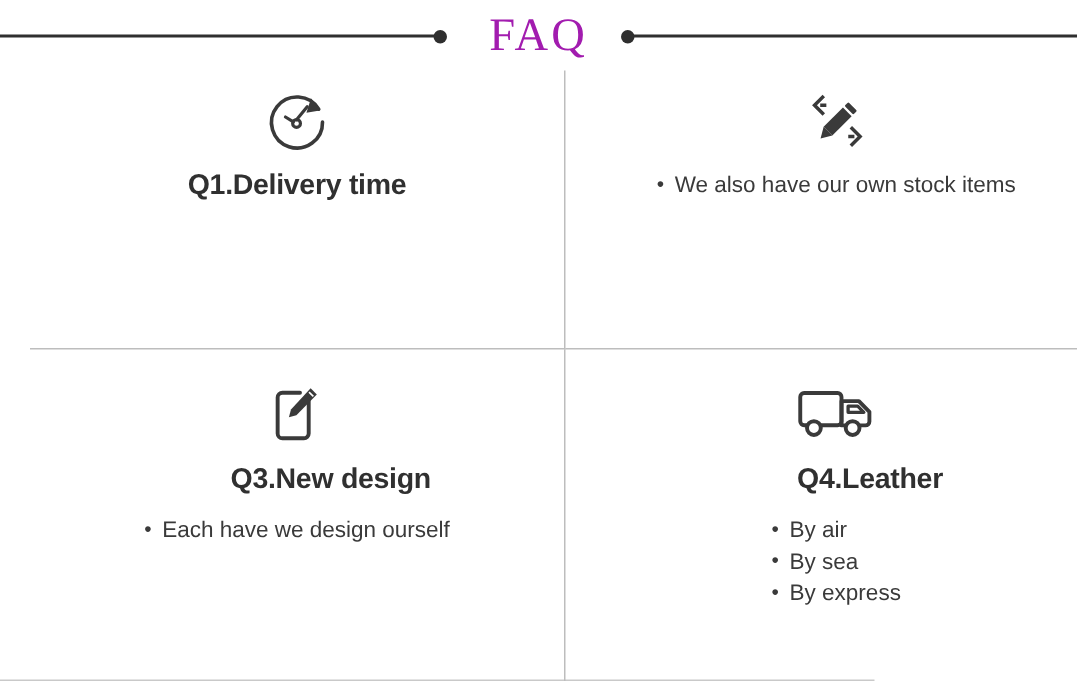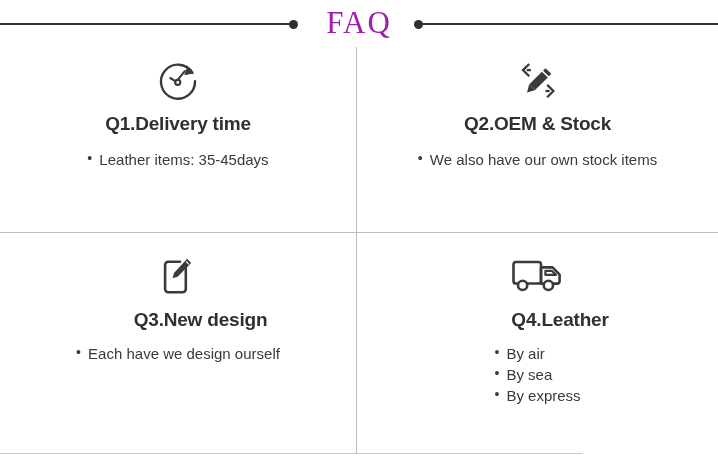--- a/index.html
+++ b/index.html
@@ -70,20 +70,21 @@
     position: absolute;
     left: 0;
     top: 47px;
     width: 583px;
     height: 407px;
     display: grid;
     grid-template-columns: 357px 361px;
     grid-template-rows: 186px 221px;
     border-bottom: 1px solid #c9c9c9;
     box-sizing: border-box;
+    padding-left: 20px;
   }
   .faq-cell {
     position: relative;
     box-sizing: border-box;
     display: flex;
     flex-direction: column;
     align-items: center;
     padding-top: 10px;
   }
   .faq-cell.c1 { border-right: 1px solid #bdbdbd; border-bottom: 1px solid #bdbdbd; }
@@ -155,40 +156,36 @@
       <div class="faq-icon">
         <svg width="48" height="46" viewBox="0 0 48 46" fill="none" xmlns="http://www.w3.org/2000/svg">
           <path d="M38.5 14.8A17 17 0 1 0 41 23.3" stroke="#3a3a3a" stroke-width="2.4" stroke-linecap="round" fill="none"></path>
           <path d="M33.3 7.5 L39.2 15.6 L30.3 17.2 Z" fill="#3a3a3a"></path>
           <circle cx="23.7" cy="24.3" r="2.6" stroke="#3a3a3a" stroke-width="2.1" fill="none"></circle>
           <path d="M23.7 21.9 L30.8 13.1" stroke="#3a3a3a" stroke-width="2.1" stroke-linecap="round"></path>
           <path d="M21.6 23.3 L16.3 20.0" stroke="#3a3a3a" stroke-width="2.1" stroke-linecap="round"></path>
         </svg>
       </div>
       <div class="faq-q">Q1.Delivery time</div>
-      <ul class="faq-list">
-        <li>Leather items: 35-45days</li>
-      </ul>
     </div>
 
     <div class="faq-cell c2">
       <div class="faq-icon">
         <svg width="50" height="48" viewBox="0 0 50 48" fill="none" xmlns="http://www.w3.org/2000/svg">
           <g transform="rotate(45 25 24)">
             <rect x="21.2" y="9.5" width="8.2" height="3.6" rx="0.8" fill="#3a3a3a"></rect>
             <rect x="21.2" y="14.6" width="8.2" height="18.2" fill="#3a3a3a"></rect>
             <path d="M21.2 32.8 L29.4 32.8 L25.3 39.8 Z" fill="#3a3a3a"></path>
           </g>
           <path d="M16.2 7.0 L10.0 13.1 L16.2 19.3" stroke="#3a3a3a" stroke-width="2.3" fill="none" stroke-linejoin="miter"></path>
           <path d="M13.8 13.1 L17.9 13.1" stroke="#3a3a3a" stroke-width="2.3"></path>
           <path d="M34.2 27.9 L40.4 34.0 L34.2 40.2" stroke="#3a3a3a" stroke-width="2.3" fill="none" stroke-linejoin="miter"></path>
           <path d="M36.6 34.0 L32.5 34.0" stroke="#3a3a3a" stroke-width="2.3"></path>
         </svg>
       </div>
-      <div class="faq-q">Q2.OEM &amp; Stock</div>
       <ul class="faq-list">
         <li>We also have our own stock items</li>
       </ul>
     </div>
 
     <div class="faq-cell c3">
       <div class="faq-icon">
         <svg width="44" height="46" viewBox="0 0 44 46" fill="none" xmlns="http://www.w3.org/2000/svg">
           <path d="M29.8 12.5 V35.0 a3.2 3.2 0 0 1 -3.2 3.2 H12.3 a3.2 3.2 0 0 1 -3.2 -3.2 V11.0 a3.2 3.2 0 0 1 3.2 -3.2 H24.0" stroke="#3a3a3a" stroke-width="2.6" fill="none" stroke-linecap="round"></path>
           <path d="M31.1 4.8 L35.2 9.0 L21.6 22.8 L16.6 24.2 L18.0 19.0 Z" fill="#3a3a3a"></path>

